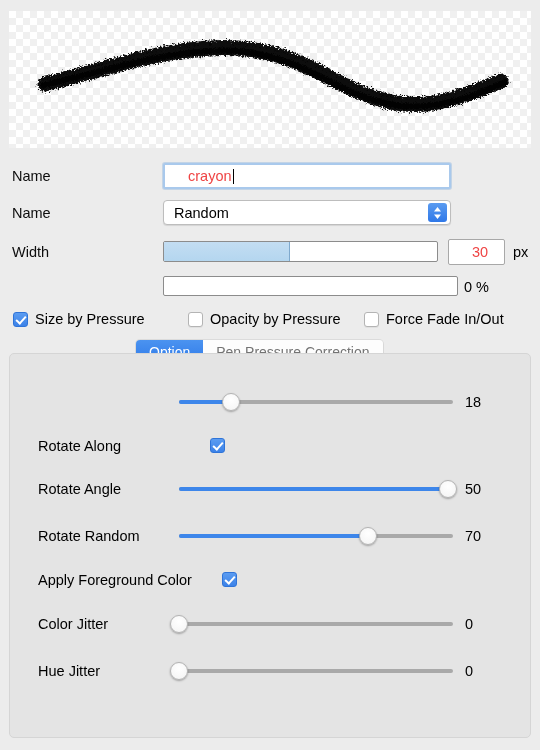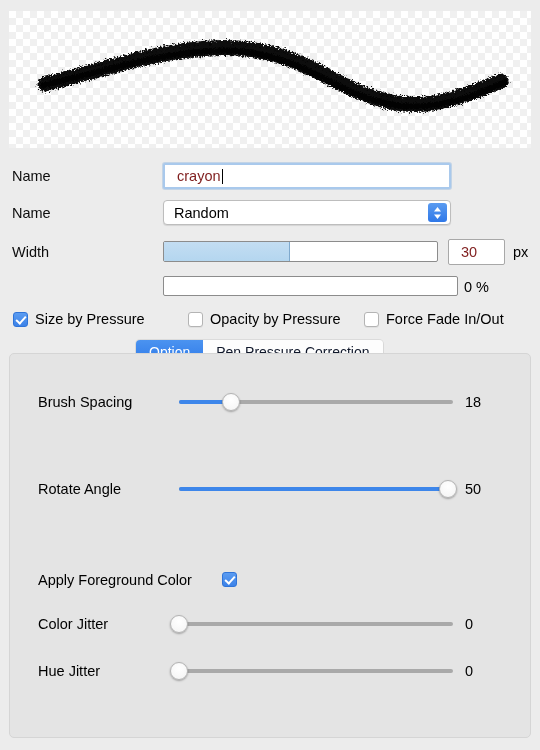--- a/index.html
+++ b/index.html
@@ -53,22 +53,22 @@
   }
 
   .textfield {
     position: absolute;
     box-sizing: border-box;
     background: #fff;
     border: 1px solid #a8a8a8;
     border-radius: 2px;
     line-height: 1;
     font-size: 14.5px;
-    color: #7f1d1d;
-    padding: 0 12px;
+    color: #ef4444;
+    padding: 0 23px;
     display: flex;
     align-items: center;
   }
   .textfield.focused {
     border: 2px solid #a9c9ec;
     box-shadow: 0 0 0 1px rgba(120,170,220,0.35);
   }
   .caret {
     display: inline-block;
     width: 1px;
@@ -176,21 +176,21 @@
     overflow: hidden;
     box-shadow: 0 1px 1px rgba(0,0,0,0.14), 0 0 0 1px rgba(0,0,0,0.07);
   }
   .tab {
     display: flex;
     align-items: center;
     justify-content: center;
     padding: 0 13px;
     font-size: 14px;
     background: #fdfdfd;
-    color: #0f172a;
+    color: #737373;
     height: 100%;
   }
   .tab.active {
     background: linear-gradient(#4b93f0, #2f7ae9);
     color: #fff;
   }
 
   
   #panel {
     position: absolute;
@@ -344,40 +344,52 @@
 </div>
 
 <div id="tabbar">
   <div class="tab active">Option</div>
   <div class="tab">Pen Pressure Correction</div>
 </div>
 
 <div id="panel">
 
   <div class="prow" style="top:36px">
-    <span class="plabel">Brush Spacing</span>
     <div class="slider">
       <div class="track"></div>
       <div class="trackfill" style="width: 19%;"></div>
       <div class="thumb" style="left: 19%;"></div>
     </div>
     <span class="pvalue">18</span>
   </div>
 
+  <div class="prow" style="top:80px">
+    <span class="plabel">Rotate Along</span>
+    <span class="cbox on" style="position:absolute; left:200px; top:4px;"></span>
+  </div>
 
   <div class="prow" style="top:123px">
     <span class="plabel">Rotate Angle</span>
     <div class="slider">
       <div class="track"></div>
       <div class="trackfill" style="width: 98%;"></div>
       <div class="thumb" style="left: 98%;"></div>
     </div>
     <span class="pvalue">50</span>
   </div>
 
+  <div class="prow" style="top:170px">
+    <span class="plabel">Rotate Random</span>
+    <div class="slider">
+      <div class="track"></div>
+      <div class="trackfill" style="width: 69%;"></div>
+      <div class="thumb" style="left: 69%;"></div>
+    </div>
+    <span class="pvalue">70</span>
+  </div>
 
   <div class="prow" style="top:214px">
     <span class="plabel">Apply Foreground Color</span>
     <span class="cbox on" style="position:absolute; left:212px; top:4px;"></span>
   </div>
 
   <div class="prow" style="top:258px">
     <span class="plabel">Color Jitter</span>
     <div class="slider">
       <div class="track"></div>

